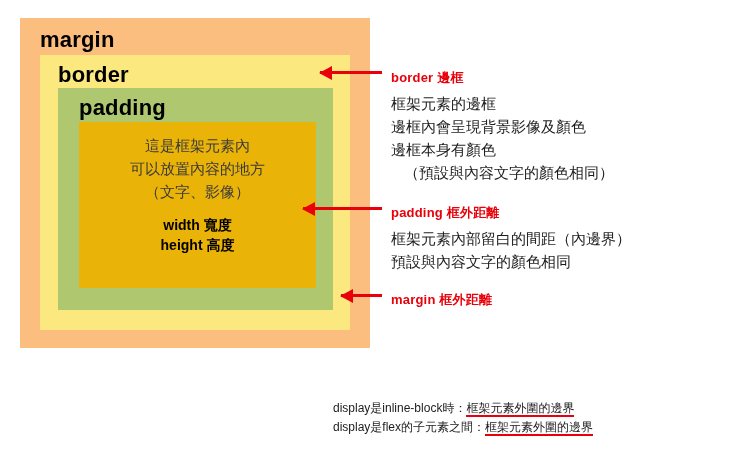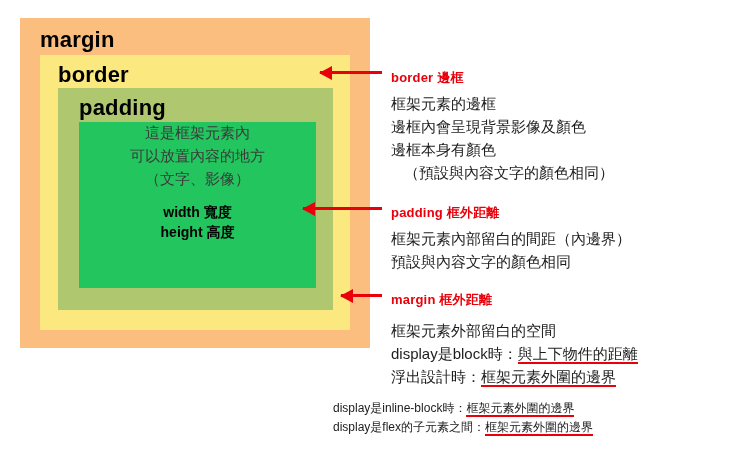--- a/index.html
+++ b/index.html
@@ -49,26 +49,27 @@
     height: 222px;
     background: #afc870;
     box-sizing: border-box;
   }
   .box-content {
     position: absolute;
     left: 79px;
     top: 122px;
     width: 237px;
     height: 166px;
-    background: #22c55e;
+    background: #eab308;
     box-sizing: border-box;
     display: flex;
     flex-direction: column;
     align-items: center;
     justify-content: flex-start;
+    padding-top: 13px;
   }
 
   .box-label {
     position: absolute;
     font-weight: bold;
     font-size: 22px;
     color: #000000;
     letter-spacing: 0.2px;
     white-space: nowrap;
   }
@@ -198,25 +199,20 @@
   <div class="ann ann-padding">
     <div class="ann-heading">padding 框外距離</div>
     <div class="ann-body">
       <div class="ln">框架元素內部留白的間距（內邊界）</div>
       <div class="ln">預設與內容文字的顏色相同</div>
     </div>
   </div>
 
   <div class="ann ann-margin">
     <div class="ann-heading">margin 框外距離</div>
-    <div class="ann-body">
-      <div class="ln">框架元素外部留白的空間</div>
-      <div class="ln"><span>display是block時：</span><span class="u-red">與上下物件的距離</span></div>
-      <div class="ln"><span>浮出設計時：</span><span class="u-red">框架元素外圍的邊界</span></div>
-    </div>
   </div>
 
   <div class="ann-extra">
     <div class="ln"><span>display是inline-block時：</span><span class="u-red">框架元素外圍的邊界</span></div>
     <div class="ln"><span>display是flex的子元素之間：</span><span class="u-red">框架元素外圍的邊界</span></div>
   </div>
 
 </div>
 
 </body></html>

